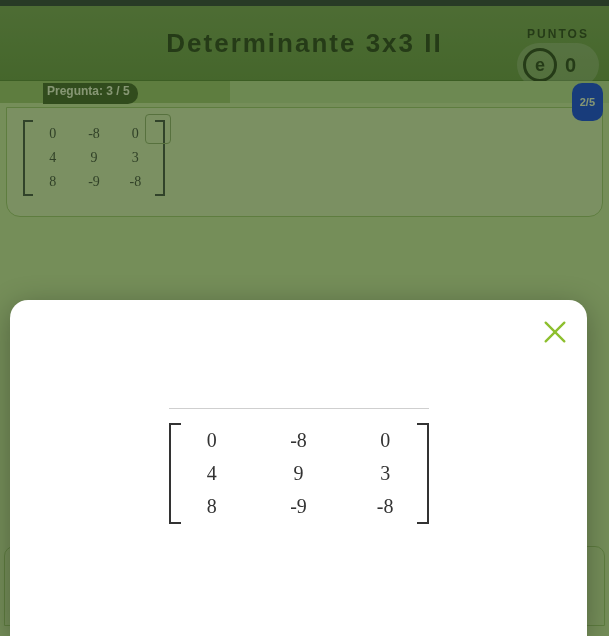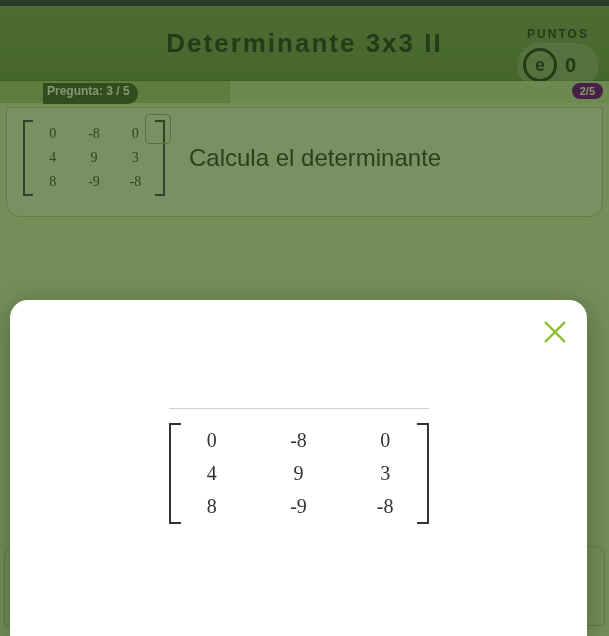--- a/index.html
+++ b/index.html
@@ -80,25 +80,25 @@
     font-size: 12px;
     font-weight: 700;
     padding: 1px 8px 6px 4px;
     border-top-right-radius: 10px;
     border-bottom-right-radius: 10px;
     margin-left: 43px;
   }
   .progress-badge {
     position: absolute;
     right: 6px; top: 2px;
-    background: #701a75;
+    background: #1d4ed8;
     color: #e3f0c9;
     font-size: 11px;
     font-weight: 700;
-    padding: 2px 8px;
+    padding: 13px 8px;
     border-radius: 10px;
   }
 
   
   .question-card {
     margin: 4px 6px 0 6px;
     background: #cfe6aa;
     border: 1px solid #9cc46a;
     border-radius: 0 0 14px 14px;
     padding: 8px 12px 16px 12px;
@@ -248,21 +248,20 @@
       <span>0</span>
       <span>4</span>
       <span>9</span>
       <span>3</span>
       <span>8</span>
       <span>-9</span>
       <span>-8</span>
     </div>
     <div class="q-thumb-border"></div>
   </div>
-  <div class="question-text">Calcula el determinante</div>
 </div>
 
 <div class="bottom-panel"></div>
 
 <div class="dim"></div>
 
 <div class="modal">
   <div class="close-btn">
     <svg viewBox="0 0 24 24">
       <line x1="4" y1="4" x2="20" y2="20" stroke="currentColor" stroke-width="2" stroke-linecap="round"></line>

